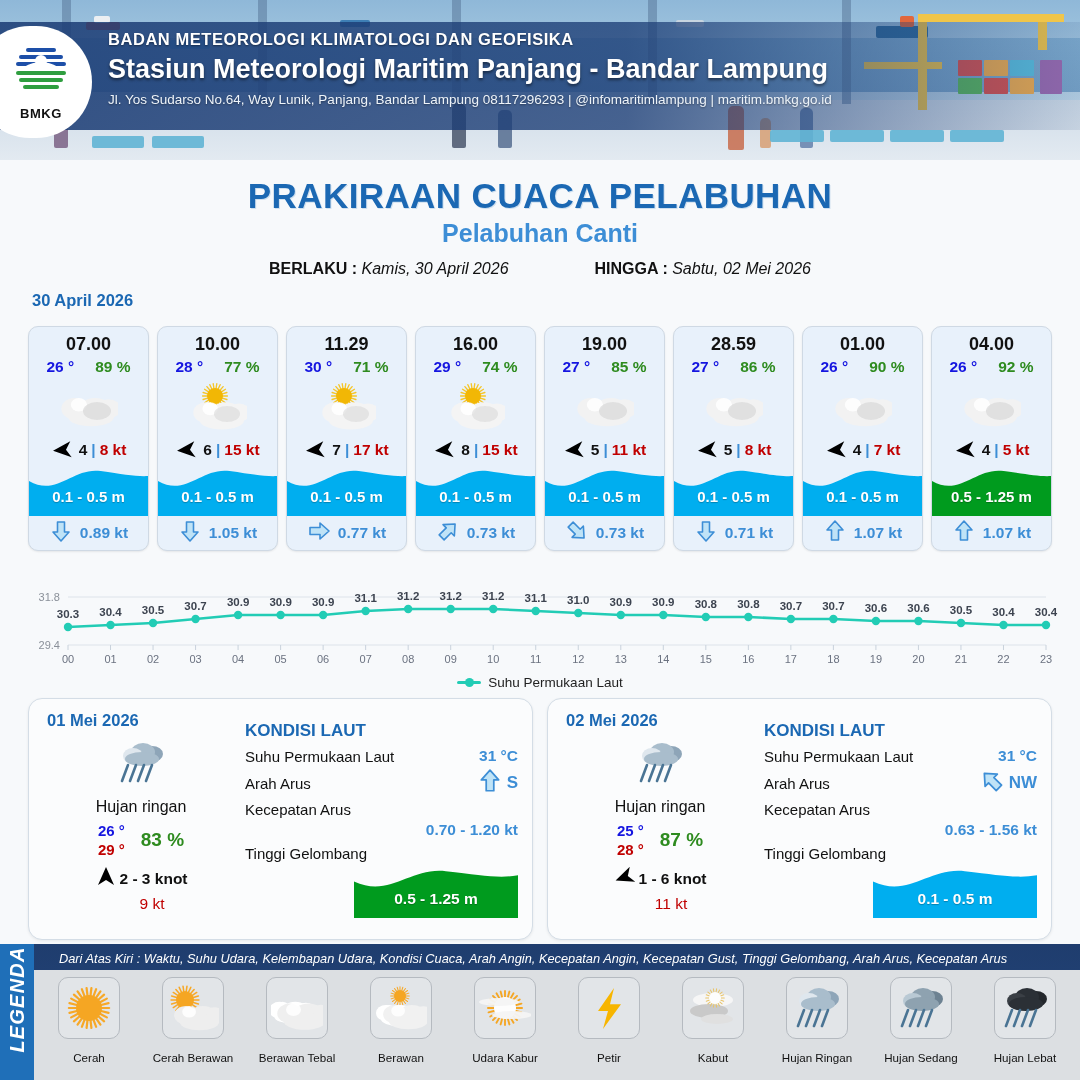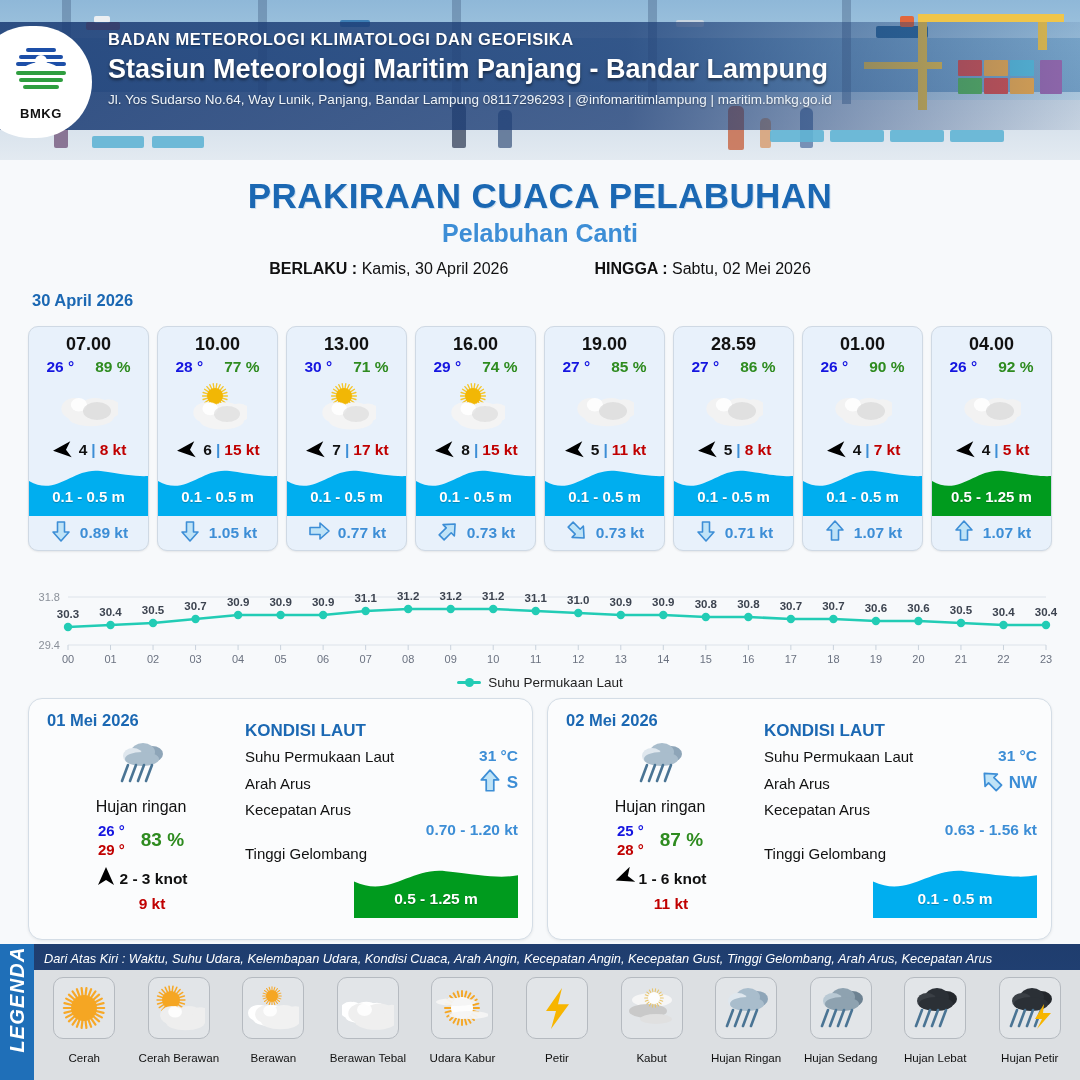--- a/index.html
+++ b/index.html
@@ -81,21 +81,21 @@
     text-shadow:1px 1px 0 #cfe0ef;
   }
   .title-sub {
     font-size:25px; font-weight:bold; color:#3d8ed6; margin-top:3px;
   }
   .valid-row {
     margin-top:12px; display:flex; justify-content:center; gap:86px;
     font-size:16px; color:#111;
   }
   .valid-row b { font-weight:bold; }
-  .valid-row span { font-weight:normal; }
+  .valid-row span { font-weight:normal;font-style:italic; }
 
   
   .date-label {
     margin:13px 0 4px 32px; font-size:16.5px; font-weight:bold; color:#1b68b3;
   }
 
   
   .cards { display:flex; gap:8px; padding:12px 28px; }
   .card {
     width:128px; background:#e8f1fb;
@@ -147,21 +147,21 @@
   }
   .day-icon { height:62px; display:flex; align-items:center; justify-content:center; margin-top:2px;}
   .day-cond { font-size:16px; color:#111; margin-top:4px; }
   .day-th { display:flex; align-items:center; justify-content:center; gap:16px; margin-top:6px; }
   .day-temps { text-align:left; }
   .day-tmin { font-size:15px; font-weight:bold; color:#1515e0; }
   .day-tmax { font-size:15px; font-weight:bold; color:#c00000; margin-top:2px; }
   .day-hum { font-size:19px; font-weight:bold; color:#2e8b1f; }
   .day-wind { display:flex; align-items:center; justify-content:center; gap:1px; margin-top:9px; }
   .day-wind-txt { font-size:15.5px; font-weight:bold; color:#111; }
-  .day-gust { font-size:15.5px; font-weight:bold; color:#c00000; margin-top:4px; margin-left:22px; }
+  .day-gust { font-size:15.5px; font-weight:normal; color:#c00000; margin-top:4px; margin-left:22px; }
   .day-right { flex:1; padding-left:6px; position:relative; }
   .kondisi-title { font-size:17px; font-weight:bold; color:#1b68b3; margin:10px 0 6px; }
   .kd-row { display:flex; align-items:center; justify-content:space-between; margin-bottom:3px; }
   .kd-label { font-size:15px; color:#111; }
   .kd-val { font-size:15.5px; font-weight:bold; color:#3d8ed6; }
   .kd-arrow-row { display:flex; align-items:center; gap:4px; }
   .kd-dirtxt { font-size:17px; font-weight:bold; color:#3d8ed6; }
   .kd-speed { text-align:right; font-size:15.5px; font-weight:bold; color:#3d8ed6; margin:2px 0 6px; }
   .kd-wave { position:relative; margin-top:4px; height:52px; }
   .kd-wave svg { position:absolute; right:0; top:0; }
@@ -181,21 +181,21 @@
     width:34px; background:#1f6fb8; position:relative; flex:none;
   }
   .legenda-side span {
     position:absolute; left:-38px; top:44px; width:110px;
     transform:rotate(-90deg); transform-origin:center;
     color:#fff; font-size:20px; font-weight:bold; font-style:italic;
     letter-spacing:1.2px; text-align:center;
   }
   .legenda-body { flex:1; display:flex; flex-direction:column; }
   .legenda-note {
-    color:#fff; font-size:12.8px; font-style:italic; padding:7px 6px 4px 10px;
+    color:#fff; font-size:12.8px; font-style:italic; padding:7px 6px 4px 25px;
     white-space:nowrap;
   }
   .legenda-items {
     flex:1; background:#dcdfe2; display:flex; align-items:flex-start;
     padding:7px 4px 0; gap:2px;
   }
   .leg-item { flex:1; display:flex; flex-direction:column; align-items:center; }
   .leg-box {
     width:62px; height:62px; border:1px solid #b5bac0; border-radius:10px;
     background:#e2e5e8; display:flex; align-items:center; justify-content:center;
@@ -412,21 +412,21 @@
     <div class="c-cur">
       <span><svg width="24" height="24" viewBox="0 0 24 24">
     <g transform="rotate(180 12 12)">
       <path d="M12 2 L20 11 L15.5 11 L15.5 21 L8.5 21 L8.5 11 L4 11 Z" fill="#bfe3f7" stroke="#3d8ed6" stroke-width="1.6" stroke-linejoin="round"></path>
     </g>
           </svg></span>
       <span class="c-cur-val">1.05 kt</span>
     </div>
     </div>
     <div class="card">
-    <div class="c-time">13.00</div>
+    <div class="c-time">11.29</div>
     <div class="c-th">
       <span class="c-temp">30 °</span>
       <span class="c-hum">71 %</span>
     </div>
     <div class="c-icon">
         <svg width="58" height="50" viewBox="0 0 58 50">
           <g transform="translate(26,14)">
             <line x1="7.68" y1="0" x2="12.4" y2="0" stroke="#f5c62a" stroke-width="1.36" stroke-linecap="round"></line>
             <line x1="7.36890603735934" y1="2.16370603654218" x2="11.897712872819767" y2="3.493483704833728" stroke="#f5c62a" stroke-width="1.36" stroke-linecap="round"></line>
             <line x1="6.460827132143471" y1="4.152121478058989" x2="10.431543807106648" y2="6.70394613644941" stroke="#f5c62a" stroke-width="1.36" stroke-linecap="round"></line>
@@ -1081,20 +1081,41 @@
     <ellipse cx="3" cy="8" rx="17" ry="7" fill="#eeeeee"></ellipse>
     <ellipse cx="-6" cy="-1" rx="6" ry="5" fill="#ffffff" opacity=".85"></ellipse>
   </g>
             </svg>
           </div>
     <div class="leg-lbl">Cerah Berawan</div>
         </div>
         <div class="leg-item">
     <div class="leg-box">
             <svg width="52" height="48" viewBox="0 0 52 48">
+              <g transform="translate(18,24) scale(1.05)">
+    <ellipse cx="6" cy="4" rx="13" ry="10" fill="#ffffff"></ellipse>
+    <ellipse cx="-9" cy="2" rx="10" ry="8" fill="#ffffff"></ellipse>
+    <ellipse cx="16" cy="2" rx="9" ry="7" fill="#ffffff"></ellipse>
+    <ellipse cx="3" cy="8" rx="17" ry="7" fill="#ffffff"></ellipse>
+    <ellipse cx="-6" cy="-1" rx="6" ry="5" fill="#ffffff" opacity=".85"></ellipse>
+  </g>
+              <g transform="translate(30,27) scale(1.25)">
+    <ellipse cx="6" cy="4" rx="13" ry="10" fill="#efefef"></ellipse>
+    <ellipse cx="-9" cy="2" rx="10" ry="8" fill="#efefef"></ellipse>
+    <ellipse cx="16" cy="2" rx="9" ry="7" fill="#efefef"></ellipse>
+    <ellipse cx="3" cy="8" rx="17" ry="7" fill="#efefef"></ellipse>
+    <ellipse cx="-6" cy="-1" rx="6" ry="5" fill="#ffffff" opacity=".85"></ellipse>
+  </g>
+            </svg>
+          </div>
+    <div class="leg-lbl">Berawan Tebal</div>
+        </div>
+        <div class="leg-item">
+    <div class="leg-box">
+            <svg width="52" height="48" viewBox="0 0 52 48">
               <g transform="translate(25,12)">
                 <line x1="5.76" y1="0" x2="9.3" y2="0" stroke="#f7a827" stroke-width="1.02" stroke-linecap="round"></line>
                 <line x1="5.478085533860084" y1="1.7799378875996967" x2="8.844825601544928" y2="2.8738580476870106" stroke="#f7a827" stroke-width="1.02" stroke-linecap="round"></line>
                 <line x1="4.659937887599697" y1="3.385643053204645" x2="7.523858047687011" y2="5.46640284632" stroke="#f7a827" stroke-width="1.02" stroke-linecap="round"></line>
                 <line x1="3.385643053204645" y1="4.659937887599697" x2="5.46640284632" y2="7.523858047687011" stroke="#f7a827" stroke-width="1.02" stroke-linecap="round"></line>
                 <line x1="1.7799378875996972" y1="5.478085533860084" x2="2.8738580476870115" y2="8.844825601544928" stroke="#f7a827" stroke-width="1.02" stroke-linecap="round"></line>
                 <line x1="3.526982781544377e-16" y1="5.76" x2="5.694607616035192e-16" y2="9.3" stroke="#f7a827" stroke-width="1.02" stroke-linecap="round"></line>
                 <line x1="-1.7799378875996965" y1="5.478085533860085" x2="-2.87385804768701" y2="8.84482560154493" stroke="#f7a827" stroke-width="1.02" stroke-linecap="round"></line>
                 <line x1="-3.3856430532046446" y1="4.659937887599697" x2="-5.466402846319999" y2="7.523858047687011" stroke="#f7a827" stroke-width="1.02" stroke-linecap="round"></line>
                 <line x1="-4.659937887599696" y1="3.3856430532046455" x2="-7.5238580476870105" y2="5.466402846320001" stroke="#f7a827" stroke-width="1.02" stroke-linecap="round"></line>
@@ -1125,41 +1146,20 @@
     <ellipse cx="3" cy="8" rx="17" ry="7" fill="#f1f1f1"></ellipse>
     <ellipse cx="-6" cy="-1" rx="6" ry="5" fill="#ffffff" opacity=".85"></ellipse>
   </g>
             </svg>
           </div>
     <div class="leg-lbl">Berawan</div>
         </div>
         <div class="leg-item">
     <div class="leg-box">
             <svg width="52" height="48" viewBox="0 0 52 48">
-              <g transform="translate(18,24) scale(1.05)">
-    <ellipse cx="6" cy="4" rx="13" ry="10" fill="#ffffff"></ellipse>
-    <ellipse cx="-9" cy="2" rx="10" ry="8" fill="#ffffff"></ellipse>
-    <ellipse cx="16" cy="2" rx="9" ry="7" fill="#ffffff"></ellipse>
-    <ellipse cx="3" cy="8" rx="17" ry="7" fill="#ffffff"></ellipse>
-    <ellipse cx="-6" cy="-1" rx="6" ry="5" fill="#ffffff" opacity=".85"></ellipse>
-  </g>
-              <g transform="translate(30,27) scale(1.25)">
-    <ellipse cx="6" cy="4" rx="13" ry="10" fill="#efefef"></ellipse>
-    <ellipse cx="-9" cy="2" rx="10" ry="8" fill="#efefef"></ellipse>
-    <ellipse cx="16" cy="2" rx="9" ry="7" fill="#efefef"></ellipse>
-    <ellipse cx="3" cy="8" rx="17" ry="7" fill="#efefef"></ellipse>
-    <ellipse cx="-6" cy="-1" rx="6" ry="5" fill="#ffffff" opacity=".85"></ellipse>
-  </g>
-            </svg>
-          </div>
-    <div class="leg-lbl">Berawan Tebal</div>
-        </div>
-        <div class="leg-item">
-    <div class="leg-box">
-            <svg width="52" height="48" viewBox="0 0 52 48">
               <g transform="translate(26,24)">
                 <line x1="10.559999999999999" y1="0" x2="17.05" y2="0" stroke="#f5a623" stroke-width="1.87" stroke-linecap="round"></line>
                 <line x1="10.200176725612561" y1="2.733129116282619" x2="16.469035338228615" y2="4.412864718997978" stroke="#f5a623" stroke-width="1.87" stroke-linecap="round"></line>
                 <line x1="9.145228263963673" y1="5.279999999999999" x2="14.765733134524682" y2="8.524999999999999" stroke="#f5a623" stroke-width="1.87" stroke-linecap="round"></line>
                 <line x1="7.467047609329942" y1="7.46704760932994" x2="12.056170619230636" y2="12.056170619230635" stroke="#f5a623" stroke-width="1.87" stroke-linecap="round"></line>
                 <line x1="5.28" y1="9.145228263963672" x2="8.525000000000002" y2="14.765733134524679" stroke="#f5a623" stroke-width="1.87" stroke-linecap="round"></line>
                 <line x1="2.733129116282619" y1="10.200176725612561" x2="4.412864718997978" y2="16.469035338228615" stroke="#f5a623" stroke-width="1.87" stroke-linecap="round"></line>
                 <line x1="6.466135099498025e-16" y1="10.559999999999999" x2="1.0440113962731187e-15" y2="17.05" stroke="#f5a623" stroke-width="1.87" stroke-linecap="round"></line>
                 <line x1="-2.7331291162826203" y1="10.200176725612561" x2="-4.412864718997981" y2="16.469035338228615" stroke="#f5a623" stroke-width="1.87" stroke-linecap="round"></line>
                 <line x1="-5.279999999999998" y1="9.145228263963673" x2="-8.524999999999997" y2="14.765733134524682" stroke="#f5a623" stroke-width="1.87" stroke-linecap="round"></line>
@@ -1269,33 +1269,15 @@
       <ellipse cx="27" cy="20" rx="17" ry="7" fill="#2b3036"></ellipse>
     </g>
               <line x1="13" y1="26" x2="7" y2="42" stroke="#4a7494" stroke-width="2.6" stroke-linecap="round"></line>
               <line x1="21" y1="26" x2="15" y2="42" stroke="#4a7494" stroke-width="2.6" stroke-linecap="round"></line>
               <line x1="29" y1="26" x2="23" y2="42" stroke="#4a7494" stroke-width="2.6" stroke-linecap="round"></line>
               <line x1="37" y1="26" x2="31" y2="42" stroke="#4a7494" stroke-width="2.6" stroke-linecap="round"></line>
             </svg>
           </div>
     <div class="leg-lbl">Hujan Lebat</div>
         </div>
-        <div class="leg-item">
-    <div class="leg-box">
-            <svg width="52" height="48" viewBox="0 0 52 48">
-              <g>
-      <ellipse cx="37" cy="15" rx="11" ry="8" fill="#23272c"></ellipse>
-      <ellipse cx="28" cy="13" rx="12" ry="9" fill="#2b3036"></ellipse>
-      <ellipse cx="18" cy="17" rx="10" ry="8" fill="#3a3f45"></ellipse>
-      <ellipse cx="27" cy="20" rx="17" ry="7" fill="#2b3036"></ellipse>
-    </g>
-              <line x1="13" y1="26" x2="7" y2="42" stroke="#4a7494" stroke-width="2.6" stroke-linecap="round"></line>
-              <line x1="21" y1="26" x2="15" y2="42" stroke="#4a7494" stroke-width="2.6" stroke-linecap="round"></line>
-              <line x1="29" y1="26" x2="23" y2="42" stroke="#4a7494" stroke-width="2.6" stroke-linecap="round"></line>
-              <line x1="37" y1="26" x2="31" y2="42" stroke="#4a7494" stroke-width="2.6" stroke-linecap="round"></line>
-              <path d="M40 20 L31 35 L38 35 L33 45 L47 29 L39 29 Z" fill="#f7b500"></path>
-            </svg>
-          </div>
-    <div class="leg-lbl">Hujan Petir</div>
-        </div>
       </div>
   </div>
 </div>
 
 </body></html>

